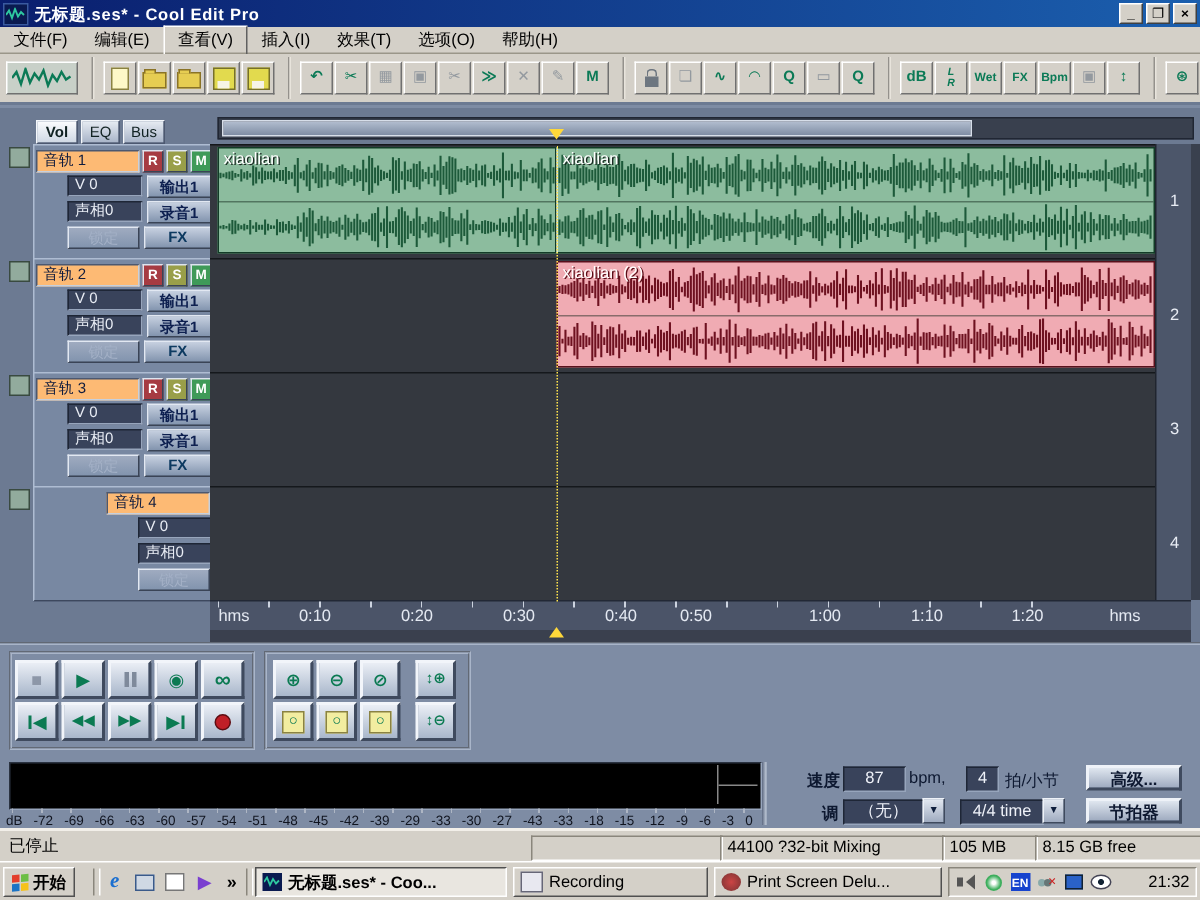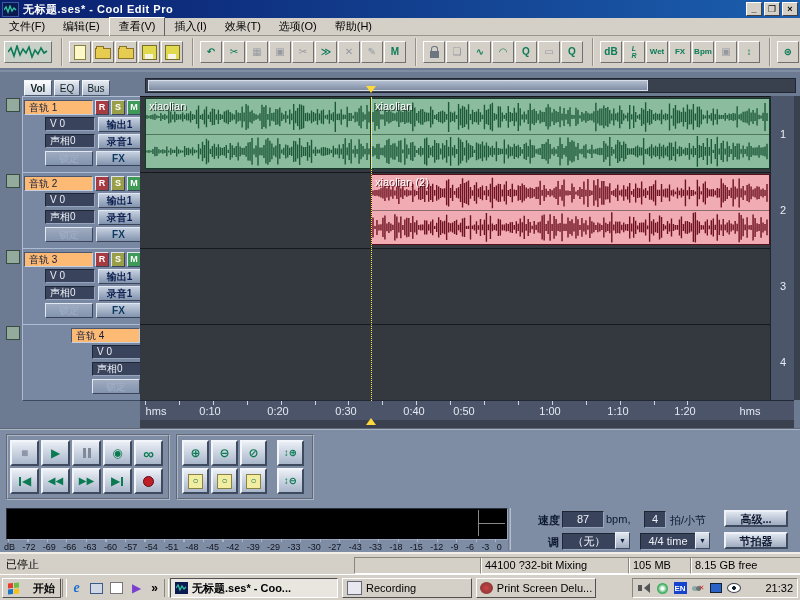--- a/index.html
+++ b/index.html
@@ -97,21 +97,21 @@
   .ddarrow{position:absolute;width:15px;height:17px;background:linear-gradient(#e2e8f1,#9fabc0);border:1px solid;border-color:#eef2f8 #3f4a5e #3f4a5e #eef2f8;font-size:7px;color:#10203e;display:flex;align-items:center;justify-content:center;padding:0;}
   .pbtn{position:absolute;height:17px;background:linear-gradient(#dfe6ef,#9fabc0);border:2px solid;border-color:#eef2f8 #3f4a5e #3f4a5e #eef2f8;font-size:11px;color:#0d1830;font-weight:bold;padding:0 4px;}
   .vsep{position:absolute;width:3px;background:linear-gradient(90deg,#5c6880,#c6d0de);}
 
   
   .sb{position:absolute;top:552px;left:0;width:800px;height:22px;background:#d4d0c8;border-top:2px solid #f2efe9;box-sizing:border-box;}
   .scell{position:absolute;top:3px;height:15px;border:1px solid;border-color:#8a867c #fff #fff #8a867c;font-size:11px;line-height:15px;padding-left:4px;box-sizing:content-box;white-space:nowrap;overflow:hidden;}
 
   
   .tkbar{position:absolute;top:574px;left:0;width:800px;height:26px;background:#d4d0c8;border-top:1px solid #fff;box-sizing:border-box;}
-  .startbtn{position:absolute;left:2px;top:3px;height:20px;border:1px solid;border-color:#fff #505050 #505050 #fff;background:#d4d0c8;display:flex;align-items:center;font-weight:bold;font-size:11px;padding:0 5px;gap:14px;}
+  .startbtn{position:absolute;left:2px;top:3px;height:20px;border:1px solid;border-color:#fff #505050 #505050 #fff;background:#d4d0c8;display:flex;align-items:center;font-weight:bold;font-size:11px;padding:0 5px;gap:3px;}
   .winflag{display:inline-grid;grid-template-columns:5px 5px;grid-template-rows:5px 5px;gap:1px;transform:skewY(-6deg);}
   .winflag i{display:block;}
   .qlicon{position:absolute;top:5px;width:17px;height:16px;display:flex;align-items:center;justify-content:center;font-size:12px;padding:0;border:none;background:transparent;}
   .task{position:absolute;top:3px;height:20px;border:1px solid;border-color:#fff #505050 #505050 #fff;background:#d4d0c8;display:flex;align-items:center;font-size:11px;padding:0 4px;gap:4px;white-space:nowrap;overflow:hidden;}
   .task.active{border-color:#505050 #fff #fff #505050;background:#e9e6e0;font-weight:bold;}
   .tico{display:inline-block;width:13px;height:12px;flex:none;}
   .tray{position:absolute;right:2px;top:3px;width:166px;height:20px;border:1px solid;border-color:#8a867c #fff #fff #8a867c;display:flex;align-items:center;padding:0 4px;gap:4px;box-sizing:border-box;}
   .trico{display:inline-flex;width:14px;height:13px;align-items:center;justify-content:center;font-size:10px;flex:none;}
   .sep{width:3px;height:18px;border-left:1px solid #8a867c;border-right:1px solid #fff;margin:0 2px;}
   .enbadge{background:#1643ce;color:#fff;font-size:8px;font-weight:bold;width:13px;height:12px;display:inline-flex;align-items:center;justify-content:center;}
@@ -572,21 +572,21 @@
           <svg width="11" height="8" viewBox="0 0 11 8">
             <polyline points="0,4 2,1 4,6 6,2 8,5 10,3" fill="none" stroke="#2ec8a0" stroke-width="1.2"></polyline>
           </svg>
         </span>
       <span>无标题.ses* - Coo...</span>
     </button>
     <button class="task" style="left:342px;width:130px;">
       <span class="tico" style="background:#e8e8f0;border:1px solid #667;"></span>
       <span>Recording</span>
     </button>
-    <button class="task" style="left:476px;width:120px;justify-content:center;">
+    <button class="task" style="left:476px;width:152px;">
       <span class="tico" style="background:radial-gradient(circle at 50% 50%,#c44,#733);border-radius:50%;"></span>
       <span>Print Screen Delu...</span>
     </button>
 
     <span class="tray">
       <span class="trico">
           <span style="width:4px;height:6px;background:#555;display:inline-block;"></span>
           <span style="width:0;height:0;border:5px solid transparent;border-right:6px solid #555;margin-left:-3px;"></span>
         </span>
       <span class="trico">

